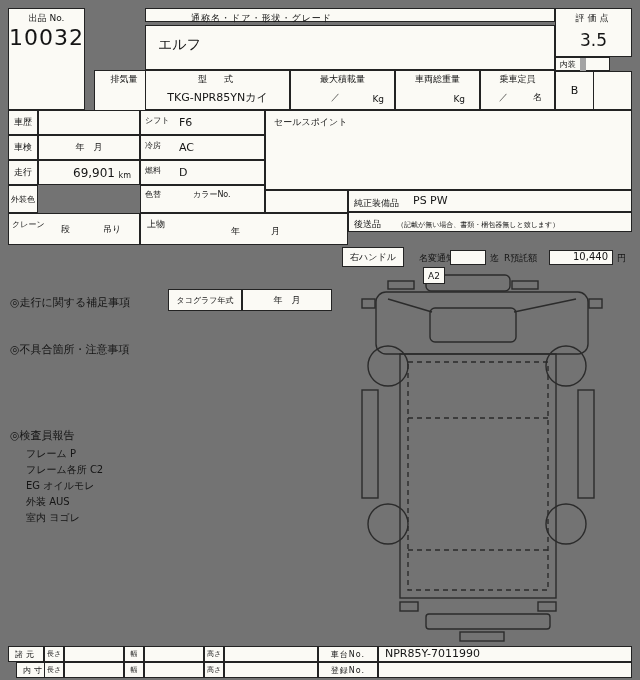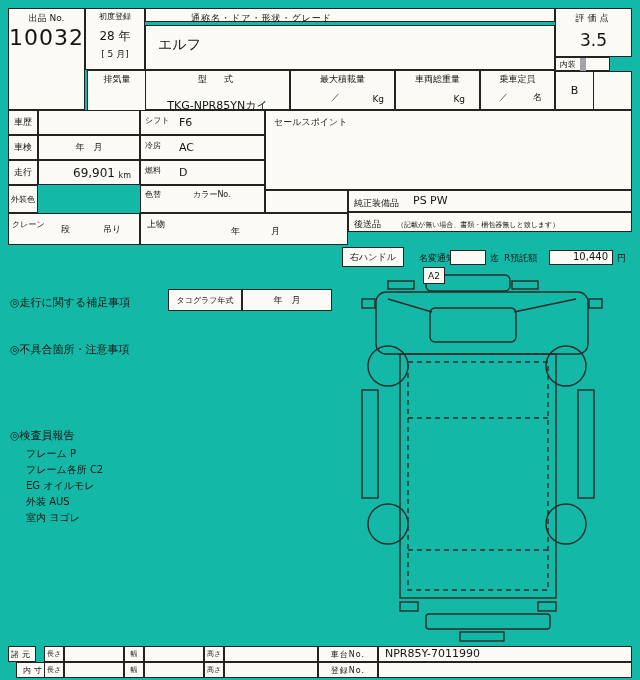--- a/index.html
+++ b/index.html
@@ -1,41 +1,36 @@
 <!DOCTYPE html>
 <html><head>
 <meta charset="utf-8">
 <style>
   html,body{margin:0;padding:0}
   body{width:640px;height:680px;background:#e9e7e0}
-  .sheet{position:relative;width:640px;height:680px;background:#14b8a6;
+  .sheet{position:relative;width:640px;height:680px;background:#737373;
          font-family:"DejaVu Sans","Liberation Sans",sans-serif;color:#151515;overflow:hidden}
   .box{position:absolute;border:1px solid #232323;background:#fbfaf5;box-sizing:border-box}
   .txt{position:absolute}
   .mid{display:flex;align-items:center;justify-content:center}
   .lbl{font-size:9px}
   .lbl8{font-size:8px}
   .cen{text-align:center}
   svg{display:block}
 </style>
 </head>
 <body>
 
 <div class="sheet">
 
   <div class="box" style="left:8px;top:8px;width:77px;height:102px">
     <div class="lbl cen" style="padding-top:3px">出品 No.</div>
     <div class="cen" style="font-size:22px;letter-spacing:1px">10032</div>
   </div>
 
-  <div class="box" style="left:85px;top:8px;width:60px;height:62px">
-    <div class="lbl8 cen" style="padding-top:2px">初度登録</div>
-    <div class="cen" style="font-size:12px;margin-top:6px">28 年</div>
-    <div class="lbl cen" style="margin-top:3px">[ 5 月]</div>
-  </div>
 
   <div class="box" style="left:145px;top:8px;width:410px;height:14px">
     <div class="lbl" style="padding:3px 0 0 45px;letter-spacing:1px">通称名・ドア・形状・グレード</div>
   </div>
   <div class="box" style="left:145px;top:25px;width:410px;height:45px">
     <div style="font-size:14px;padding:10px 0 0 12px">エルフ</div>
   </div>
 
   <div class="box" style="left:555px;top:8px;width:77px;height:49px">
     <div class="lbl cen" style="padding-top:3px;letter-spacing:3px">評価点</div>
@@ -44,27 +39,27 @@
 
   <div class="box" style="left:555px;top:57px;width:55px;height:14px;display:flex">
     <div class="lbl8 cen" style="flex:1;padding-top:1px">内装</div>
     <div class="lbl8 cen" style="flex:1;padding-top:15px;border-left:6px solid #a3a3a3">外装</div>
   </div>
   <div class="box" style="left:555px;top:71px;width:77px;height:39px;display:flex">
     <div class="mid" style="flex:1;font-size:11px">B</div>
     <div style="flex:1;border-left:1px solid #232323"></div>
   </div>
 
-  <div class="box" style="left:87px;top:70px;width:60px;height:55px">
+  <div class="box" style="left:94px;top:70px;width:60px;height:55px">
     <div class="lbl cen" style="padding-top:2px">排気量</div>
     <span class="txt lbl" style="right:6px;bottom:4px">cc</span>
   </div>
   <div class="box" style="left:145px;top:70px;width:145px;height:40px">
     <div class="lbl cen" style="padding-top:2px;letter-spacing:4px">型　式</div>
-    <div class="cen" style="font-size:11px;margin-top:12px">TKG-NPR85YNカイ</div>
+    <div class="cen" style="font-size:11px;margin-top:4px">TKG-NPR85YNカイ</div>
   </div>
   <div class="box" style="left:290px;top:70px;width:105px;height:40px">
     <div class="lbl cen" style="padding-top:2px">最大積載量</div>
     <span class="txt lbl" style="left:40px;bottom:5px">／</span>
     <span class="txt lbl" style="right:10px;bottom:5px">Kg</span>
   </div>
   <div class="box" style="left:395px;top:70px;width:85px;height:40px">
     <div class="lbl cen" style="padding-top:2px">車両総重量</div>
     <span class="txt lbl" style="right:14px;bottom:5px">Kg</span>
   </div>
@@ -176,21 +171,21 @@
 
   <div class="txt" style="left:10px;top:428px;font-size:11px">◎検査員報告</div>
   <div class="txt" style="left:26px;top:446px;font-size:10px;line-height:16px">
     <div>フレーム P</div>
     <div>フレーム各所 C2</div>
     <div>EG オイルモレ</div>
     <div>外装 AUS</div>
     <div>室内 ヨゴレ</div>
   </div>
 
-  <div class="box mid lbl8" style="left:8px;top:646px;width:28px;height:16px;letter-spacing:3px">諸元</div>
+  <div class="box mid lbl8" style="left:8px;top:646px;width:36px;height:16px;letter-spacing:3px">諸元</div>
   <div class="box mid" style="left:44px;top:646px;width:20px;height:16px;font-size:7px">長さ</div>
   <div class="box" style="left:64px;top:646px;width:60px;height:16px"></div>
   <div class="box mid" style="left:124px;top:646px;width:20px;height:16px;font-size:7px">幅</div>
   <div class="box" style="left:144px;top:646px;width:60px;height:16px"></div>
   <div class="box mid" style="left:204px;top:646px;width:20px;height:16px;font-size:7px">高さ</div>
   <div class="box" style="left:224px;top:646px;width:94px;height:16px"></div>
   <div class="box mid lbl8" style="left:318px;top:646px;width:60px;height:16px;letter-spacing:1px">車台No.</div>
   <div class="box" style="left:378px;top:646px;width:254px;height:16px">
     <span style="font-size:11px;padding-left:6px;line-height:14px;display:block">NPR85Y-7011990</span>
   </div>

